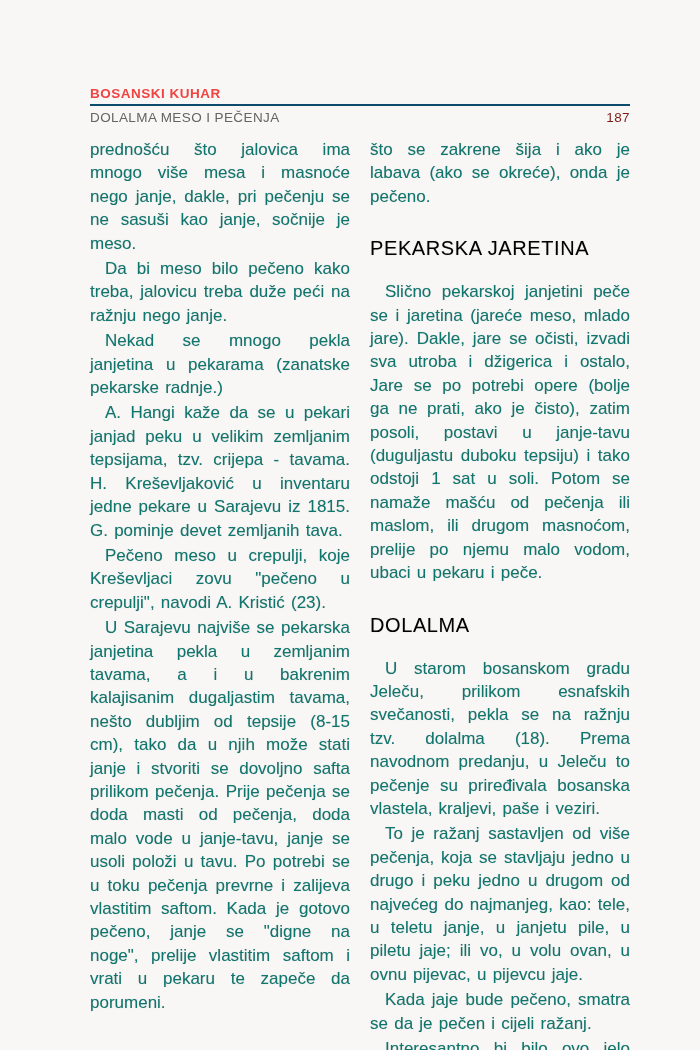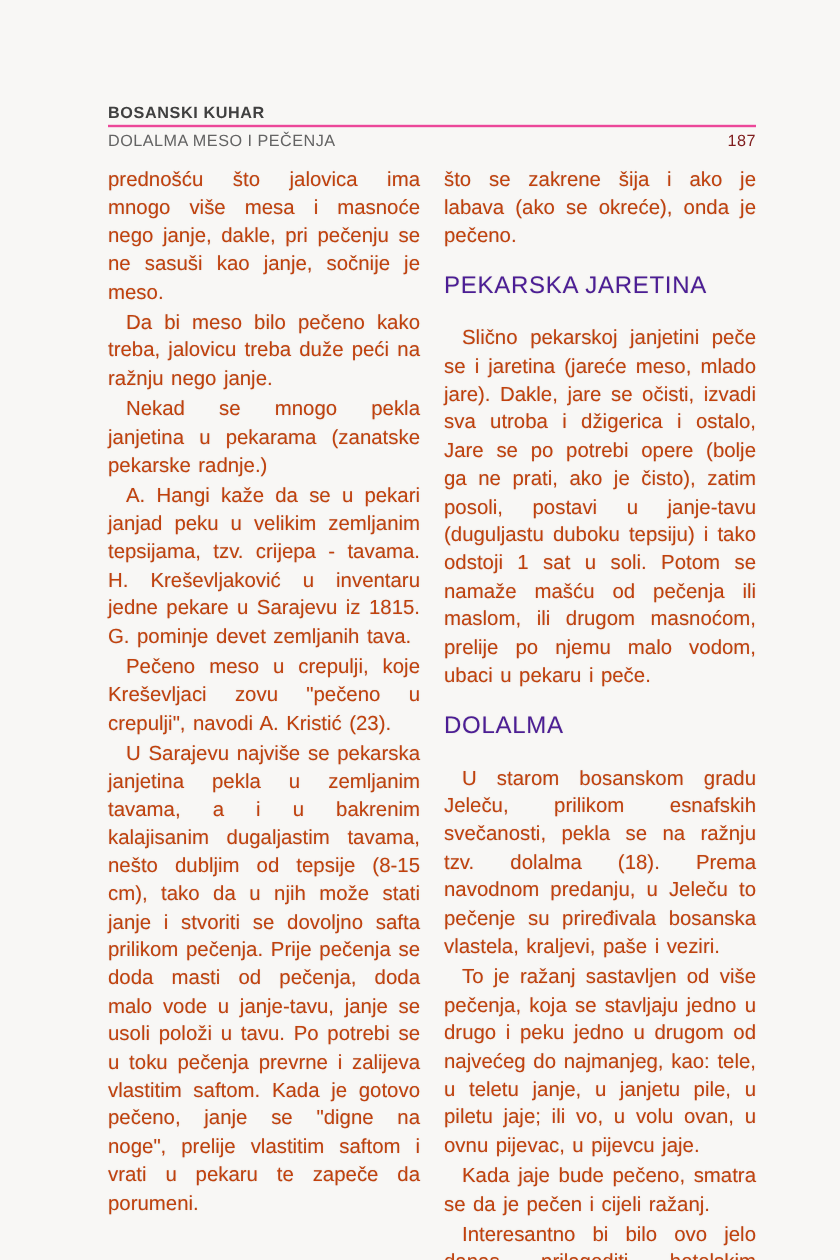--- a/index.html
+++ b/index.html
@@ -17,23 +17,23 @@
   .page {
     box-sizing: border-box;
     width: 700px;
     height: 1050px;
     padding: 86px 70px 40px 90px;
   }
   .header .book-title {
     font-size: 13.5px;
     font-weight: bold;
     letter-spacing: 0.5px;
-    color: #404040;
+    color: #ef4444;
     padding-bottom: 3px;
-    border-bottom: 2px solid #ec4899;
+    border-bottom: 2px solid #0c4a6e;
   }
   .header .subrow {
     display: flex;
     justify-content: space-between;
     align-items: baseline;
     margin-top: 4px;
     font-size: 13.5px;
     letter-spacing: 0.4px;
     color: #646464;
   }
@@ -48,36 +48,36 @@
   .col {
     width: 260px;
     flex: 0 0 260px;
   }
   .para {
     margin: 0;
     font-size: 17px;
     line-height: 23.4px;
     text-align: justify;
     word-spacing: 1.5px;
-    color: #c2410c;
+    color: #0f766e;
     text-shadow: 0 0 1px rgba(110,110,110,0.35);
   }
   .para.indent {
     text-indent: 15px;
   }
   .para + .para {
     margin-top: 2px;
   }
   .heading {
-    margin: 20px 0 22px 0;
+    margin: 30px 0 22px 0;
     font-size: 20px;
     font-weight: normal;
     letter-spacing: 0.6px;
     line-height: 1;
-    color: #4c1d95;
+    color: #000000;
     text-shadow: 0 0 1px rgba(110,110,110,0.35);
   }
 </style>
 </head>
 <body>
 
 <div class="page">
 
   <div class="header">
     <div class="book-title">BOSANSKI KUHAR</div>

